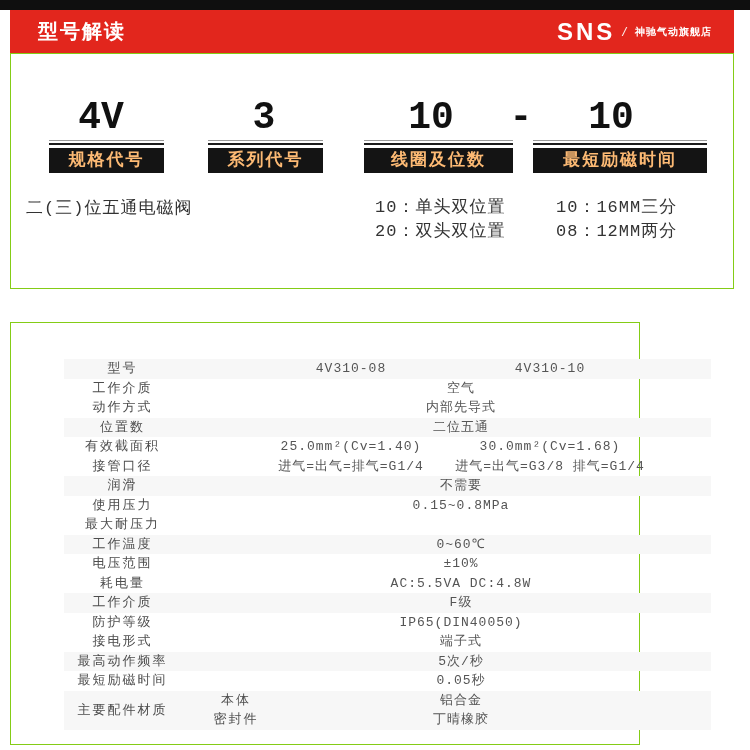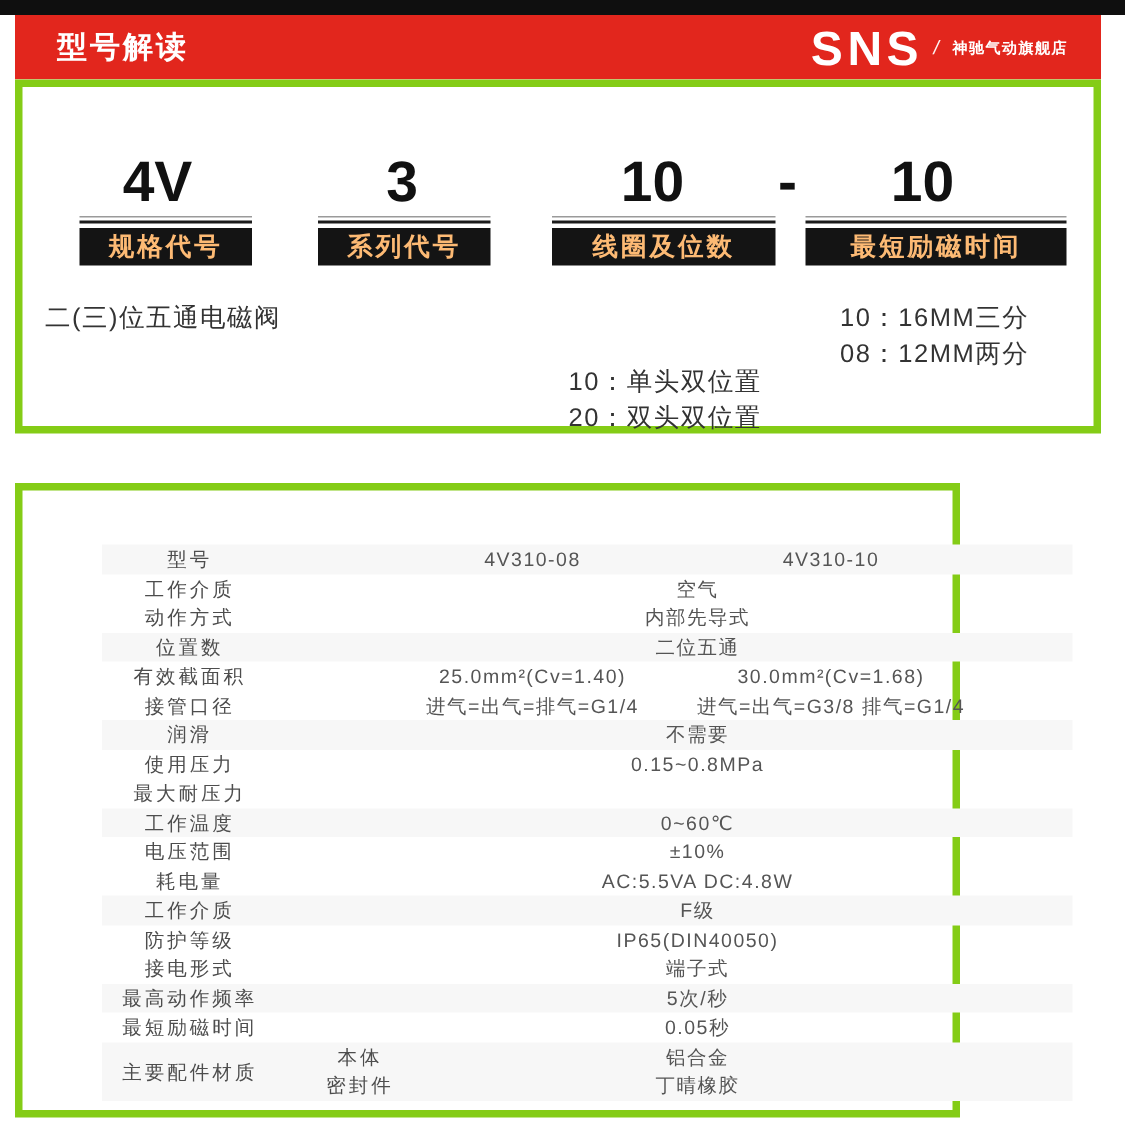--- a/index.html
+++ b/index.html
@@ -12,46 +12,46 @@
   
   .top-strip { position:absolute; left:0; top:0; width:750px; height:10px; background:#0f0f0f; }
   .red-bar {
     position:absolute; left:10px; top:10px; width:724px; height:43px;
     background:#e2261d; box-sizing:border-box;
     display:flex; align-items:center; justify-content:space-between;
     padding:0 22px 0 28px; color:#fff;
   }
   .red-title { font-size:20px; font-weight:bold; letter-spacing:2px; }
   .brand-wrap { display:flex; align-items:center; }
-  .brand-sns { font-size:32px; font-weight:bold; letter-spacing:3px; line-height:28px; }
+  .brand-sns { font-size:24px; font-weight:bold; letter-spacing:3px; line-height:28px; }
   .brand-sep { font-size:13px; margin:0 9px 0 7px; font-style:italic; opacity:.95; }
   .brand-shop { font-size:10px; font-weight:bold; letter-spacing:1px; }
 
   
-  .card { position:absolute; background:#fff; border:5px solid #84cc16; box-sizing:border-box; }
+  .card { position:absolute; background:#fff; border:1px solid #84cc16; box-sizing:border-box;font-family:Liberation Mono, monospace; }
   .card1 { left:10px; top:53px; width:724px; height:236px; }
   .num { position:absolute; top:42px; font-size:38px; line-height:44px; font-weight:bold; color:#111; text-align:center; }
   .num1 { left:35px;  width:110px; }
   .num2 { left:198px; width:110px; }
   .num3 { left:360px; width:120px; }
   .numdash { left:490px; width:40px; }
   .num4 { left:540px; width:120px; }
   .tagwrap { position:absolute; top:86px; }
   .tag1 { left:38px;  width:115px; }
   .tag2 { left:197px; width:115px; }
   .tag3 { left:353px; width:149px; }
   .tag4 { left:522px; width:174px; }
   .rule { height:2px; border-top:1px solid #9a9a9a; border-bottom:2px solid #1c1c1c; margin-bottom:3px; }
   .tag {
     background:#141414; color:#fdba74; text-align:center;
     font-size:17px; font-weight:bold; height:25px; line-height:25px; letter-spacing:2px;
   }
   .note1 { position:absolute; left:15px; top:142px; font-size:17px; color:#333; letter-spacing:1px; }
   .notecol { position:absolute; top:142px; font-size:17px; color:#333; line-height:24px; letter-spacing:1px; }
-  .note3 { left:364px; width:150px;margin-top:43px; }
+  .note3 { left:364px; width:150px; }
   .note4 { left:545px; width:150px; }
 
   
   .card2 { left:10px; top:322px; width:630px; height:423px; }
   .spec { position:absolute; left:53px; top:36px; width:647px; }
   .trow { position:relative; height:19.5px; line-height:19.5px; font-size:13px; color:#555; }
   .trow.stripe { background:#f7f7f7; }
   .tlabel { position:absolute; left:0; top:0; width:117px; text-align:center; letter-spacing:2px; color:#4d4d4d; }
   .tspan  { position:absolute; left:117px; right:0; top:0; padding-left:30px; text-align:center; letter-spacing:1px; }
   .tv1 { position:absolute; left:117px; top:0; width:340px; text-align:center; letter-spacing:1px; }

